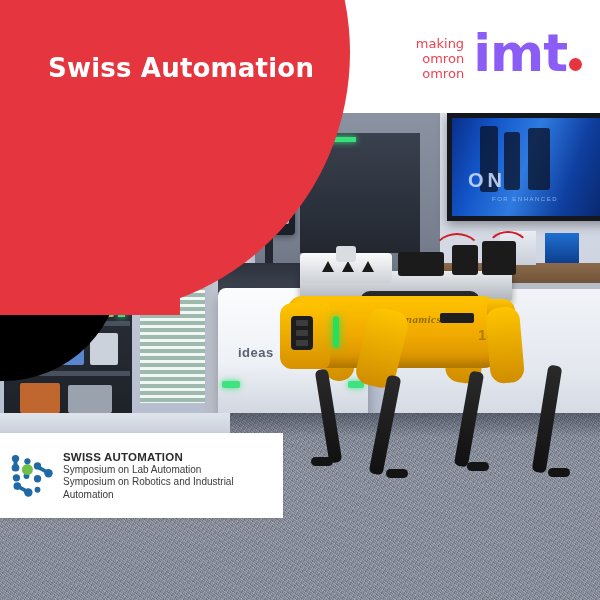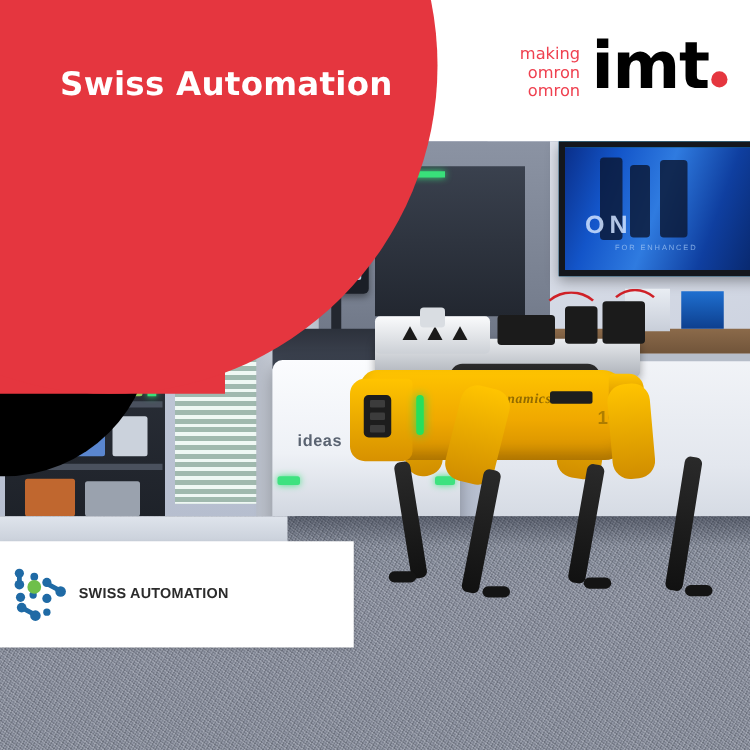--- a/index.html
+++ b/index.html
@@ -358,21 +358,21 @@
     color:#ef4150;
     font-family:"DejaVu Sans", sans-serif;
     font-size:13px;
     font-weight:400;
     line-height:15px;
     margin-right:9px;
     margin-top:9px;
   }
   .imt-word {
     position:relative;
-    color:#000000;
+    color:#8b5cf6;
     font-family:"DejaVu Sans", sans-serif;
     font-weight:700;
     font-size:52px;
     line-height:52px;
     letter-spacing:-1px;
   }
   .imt-dot {
     display:inline-block;
     width:13px; height:13px;
     border-radius:50%;
@@ -559,16 +559,18 @@
         <circle cx="7" cy="27" r="4"></circle>
         <circle cx="18" cy="25" r="3.2"></circle>
         <circle cx="8" cy="36" r="4.2"></circle>
         <circle cx="20" cy="43" r="4.6"></circle>
         <circle cx="30" cy="40" r="3.2"></circle>
       </g>
       <circle cx="19" cy="18" r="6" fill="#6fbf4a"></circle>
     </svg>
     <div class="sa-text">
       <div class="sa-title">SWISS AUTOMATION</div>
+      <div class="sa-sub">Symposium on Lab Automation</div>
+      <div class="sa-sub">Symposium on Robotics and Industrial Automation</div>
     </div>
   </div>
 
 </div>
 
 </body></html>

